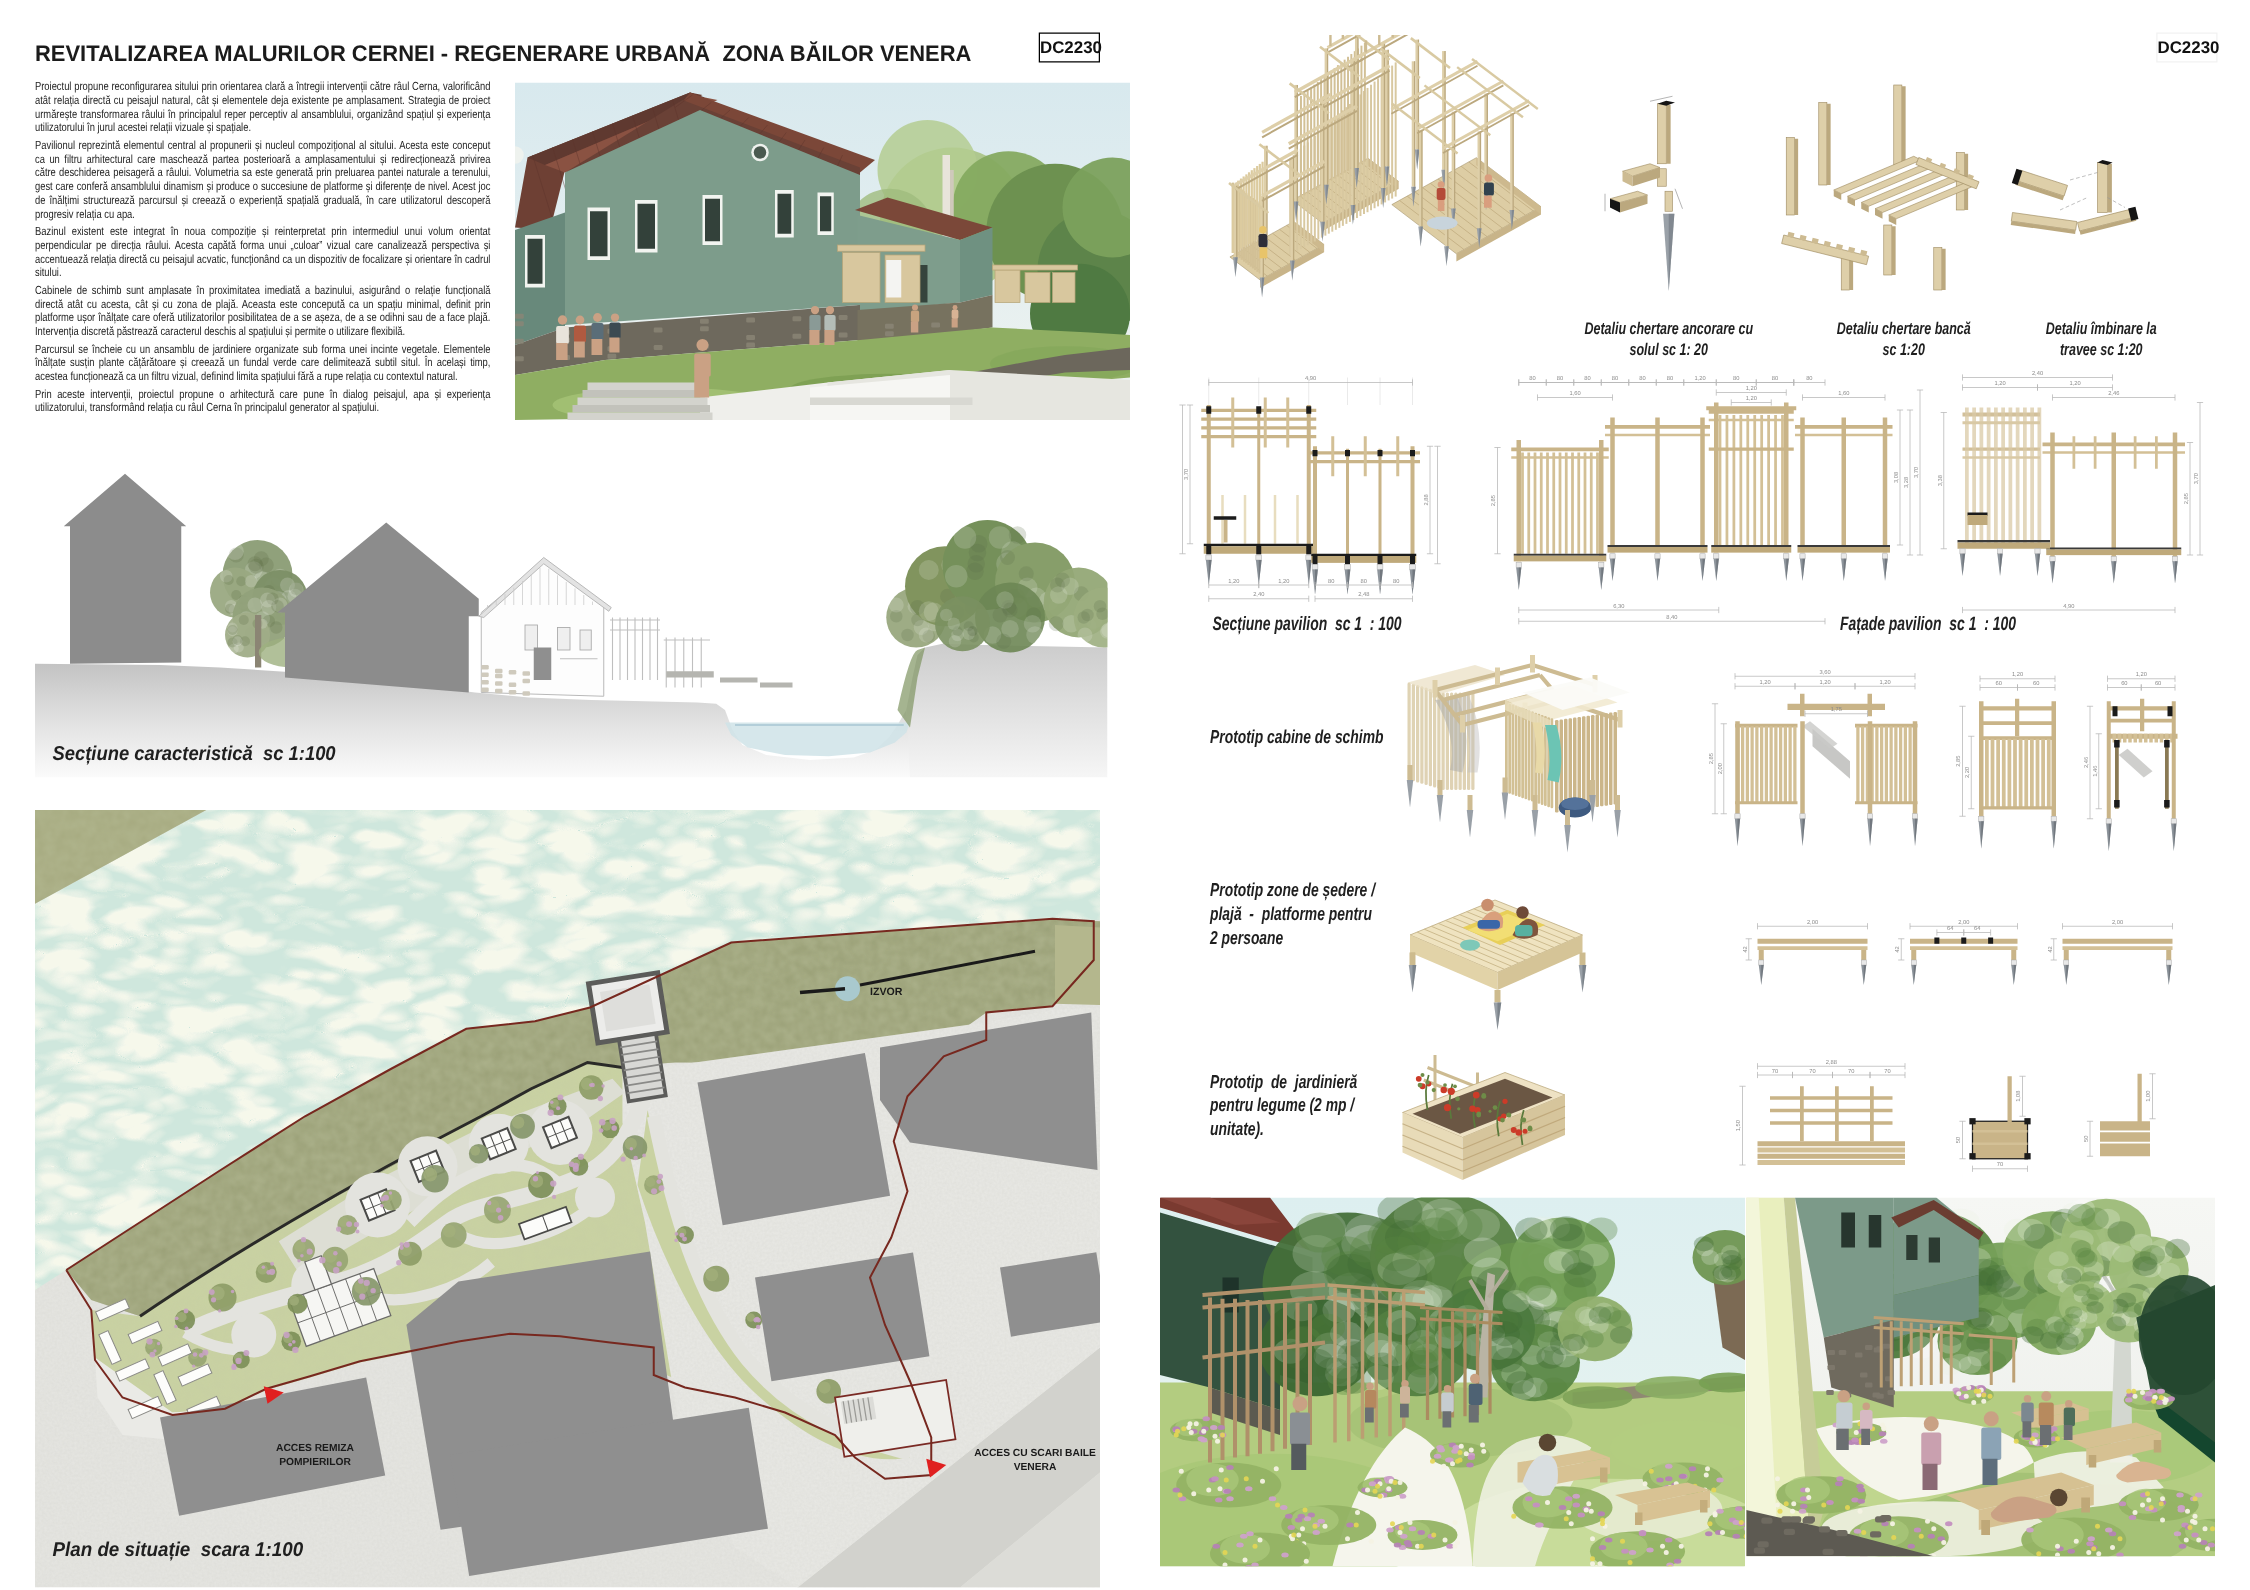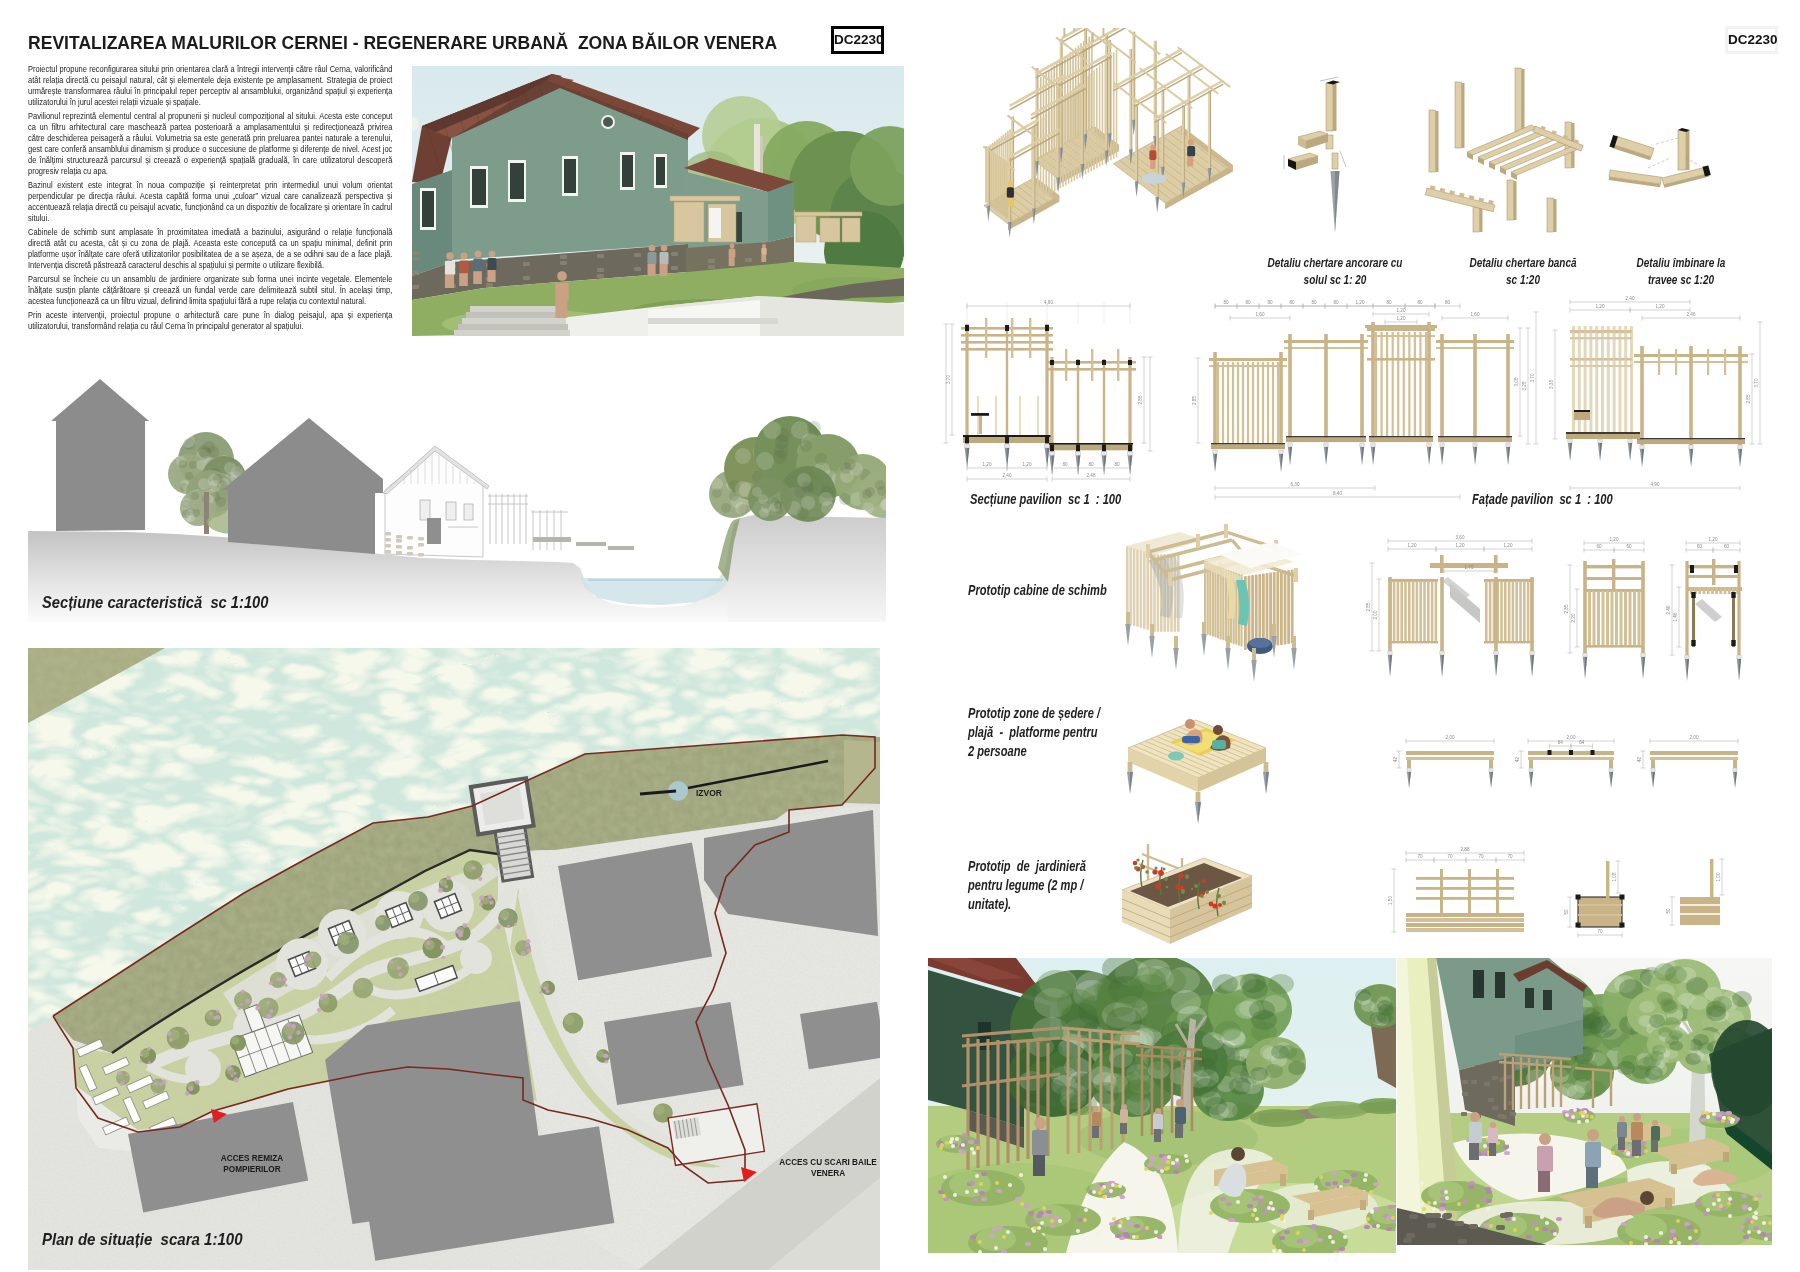--- a/index.html
+++ b/index.html
@@ -1,19 +1,19 @@
 <!DOCTYPE html>
 <html><head><meta charset="utf-8">
 <style>
 html,body{margin:0;padding:0;}
 body{width:1800px;height:1272px;position:relative;background:#ffffff;
  font-family:"Liberation Sans",sans-serif;overflow:hidden;}
 .abs{position:absolute;}
 #title{left:28px;top:33px;font-size:18px;font-weight:bold;color:#1b1b1b;letter-spacing:0px;white-space:nowrap;transform:scaleX(0.975);transform-origin:0 0;}
-.dcbox{width:47px;height:22px;border:3px solid #000000;font-size:13.5px;font-weight:bold;color:#111;
+.dcbox{width:47px;height:22px;border:1px solid #000000;font-size:13.5px;font-weight:bold;color:#111;
  text-align:center;line-height:22px;}
 #textcol{left:28px;top:63px;width:456px;font-size:9.4px;line-height:11.0px;text-align:justify;color:#1d1d1d;transform:scaleX(0.799);transform-origin:0 0;}
 #textcol p{margin:0 0 3.1px 0;}
 .cap{font-style:italic;color:#1f1f1f;transform:scaleX(0.74);transform-origin:0 0;white-space:nowrap;}
 .capc{font-style:italic;color:#1f1f1f;text-align:center;line-height:16.5px;transform:scaleX(0.74);transform-origin:50% 0;}
 </style></head>
 <body>
 
 <div id="title" class="abs">REVITALIZAREA MALURILOR CERNEI - REGENERARE URBANĂ&nbsp; ZONA BĂILOR VENERA</div>
 

